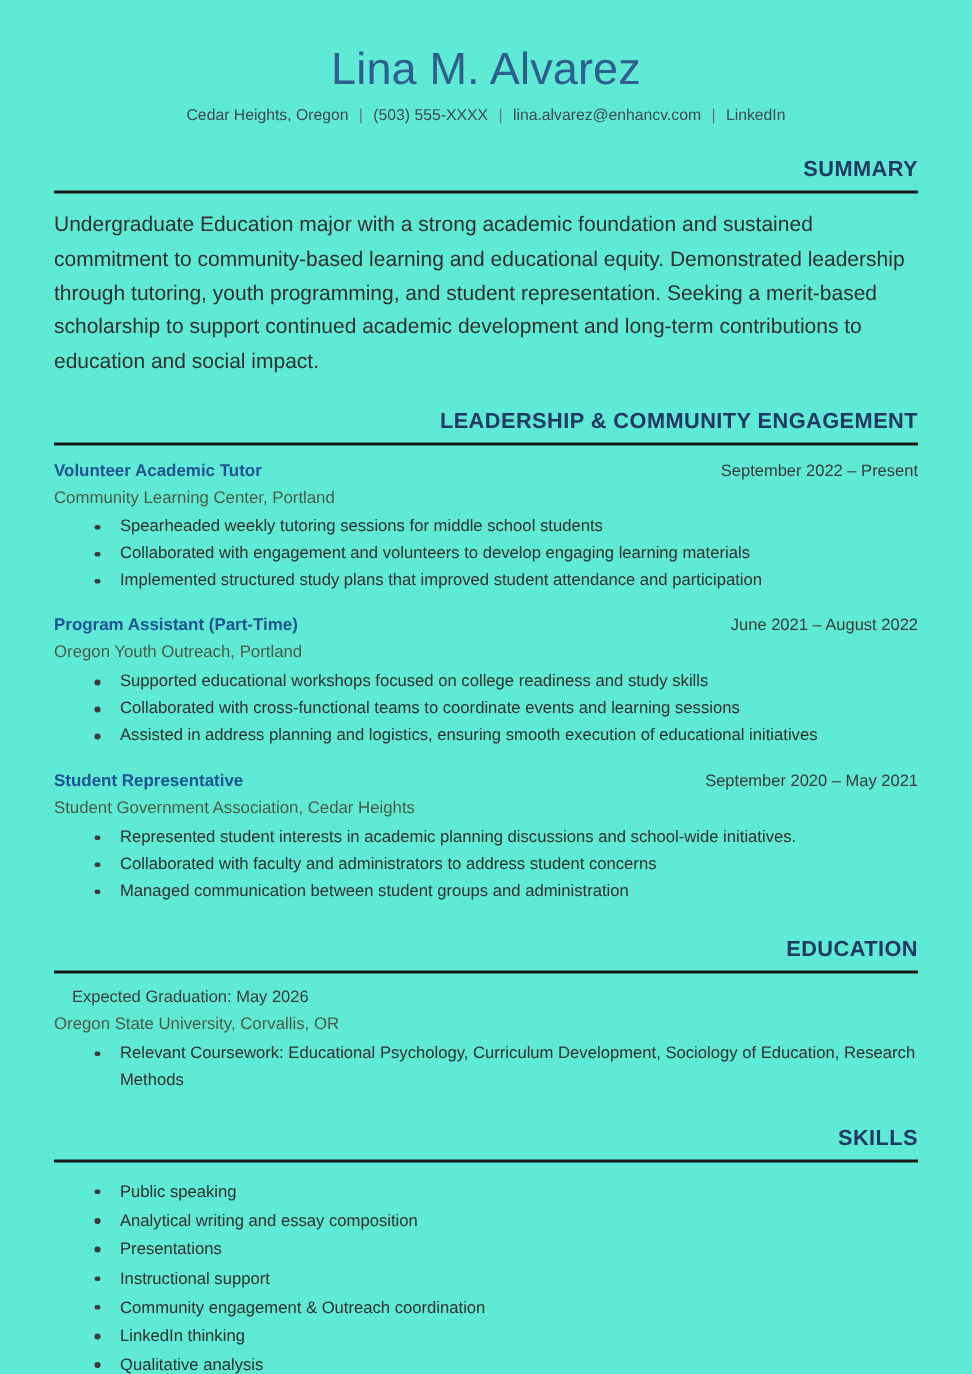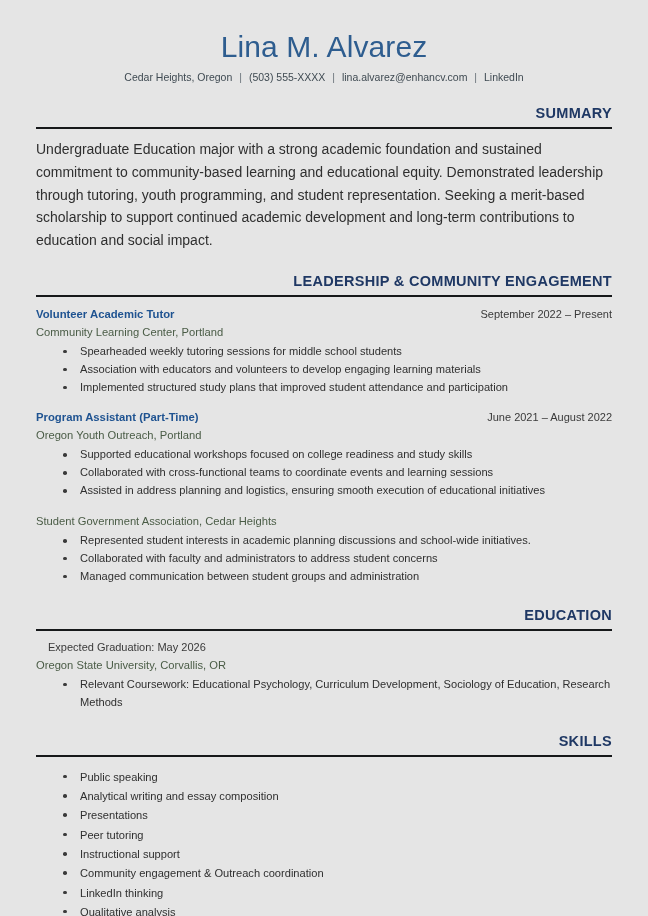--- a/index.html
+++ b/index.html
@@ -13,21 +13,21 @@
     height: 916px;
     font-family: "Liberation Sans", sans-serif;
     color: #2b2b2b;
     -webkit-font-smoothing: antialiased;
   }
   .page {
     width: 648px;
     height: 916px;
     box-sizing: border-box;
     padding: 30px 36px 0 36px;
-    background: #e5e5e5;
+    background: #5eead4;
     position: relative;
     overflow: hidden;
   }
 
   
   .header {
     text-align: center;
   }
   .name {
     font-size: 30px;
@@ -165,39 +165,43 @@
     <div class="section-body">
 
       <div class="entry">
         <div class="entry-head">
           <span class="entry-title">Volunteer Academic Tutor</span>
           <span class="entry-date">September 2022 – Present</span>
         </div>
         <div class="entry-org">Community Learning Center, Portland</div>
         <ul class="bullets">
           <li>Spearheaded weekly tutoring sessions for middle school students</li>
-          <li>Association with educators and volunteers to develop engaging learning materials</li>
+          <li>Collaborated with engagement and volunteers to develop engaging learning materials</li>
           <li>Implemented structured study plans that improved student attendance and participation</li>
         </ul>
       </div>
 
       <div class="entry">
         <div class="entry-head">
           <span class="entry-title">Program Assistant (Part-Time)</span>
           <span class="entry-date">June 2021 – August 2022</span>
         </div>
         <div class="entry-org">Oregon Youth Outreach, Portland</div>
         <ul class="bullets">
           <li>Supported educational workshops focused on college readiness and study skills</li>
           <li>Collaborated with cross-functional teams to coordinate events and learning sessions</li>
           <li>Assisted in address planning and logistics, ensuring smooth execution of educational initiatives</li>
         </ul>
       </div>
 
       <div class="entry">
+        <div class="entry-head">
+          <span class="entry-title">Student Representative</span>
+          <span class="entry-date">September 2020 – May 2021</span>
+        </div>
         <div class="entry-org">Student Government Association, Cedar Heights</div>
         <ul class="bullets">
           <li>Represented student interests in academic planning discussions and school-wide initiatives.</li>
           <li>Collaborated with faculty and administrators to address student concerns</li>
           <li>Managed communication between student groups and administration</li>
         </ul>
       </div>
 
     </div>
   </div>
@@ -219,21 +223,20 @@
   </div>
 
   <div class="section">
     <div class="section-title">SKILLS</div>
     <hr class="section-rule">
     <div class="section-body">
       <ul class="bullets skills-list">
         <li>Public speaking</li>
         <li>Analytical writing and essay composition</li>
         <li>Presentations</li>
-        <li>Peer tutoring</li>
         <li>Instructional support</li>
         <li>Community engagement &amp; Outreach coordination</li>
         <li>LinkedIn thinking</li>
         <li>Qualitative analysis</li>
       </ul>
     </div>
   </div>
 
 </div>
 

